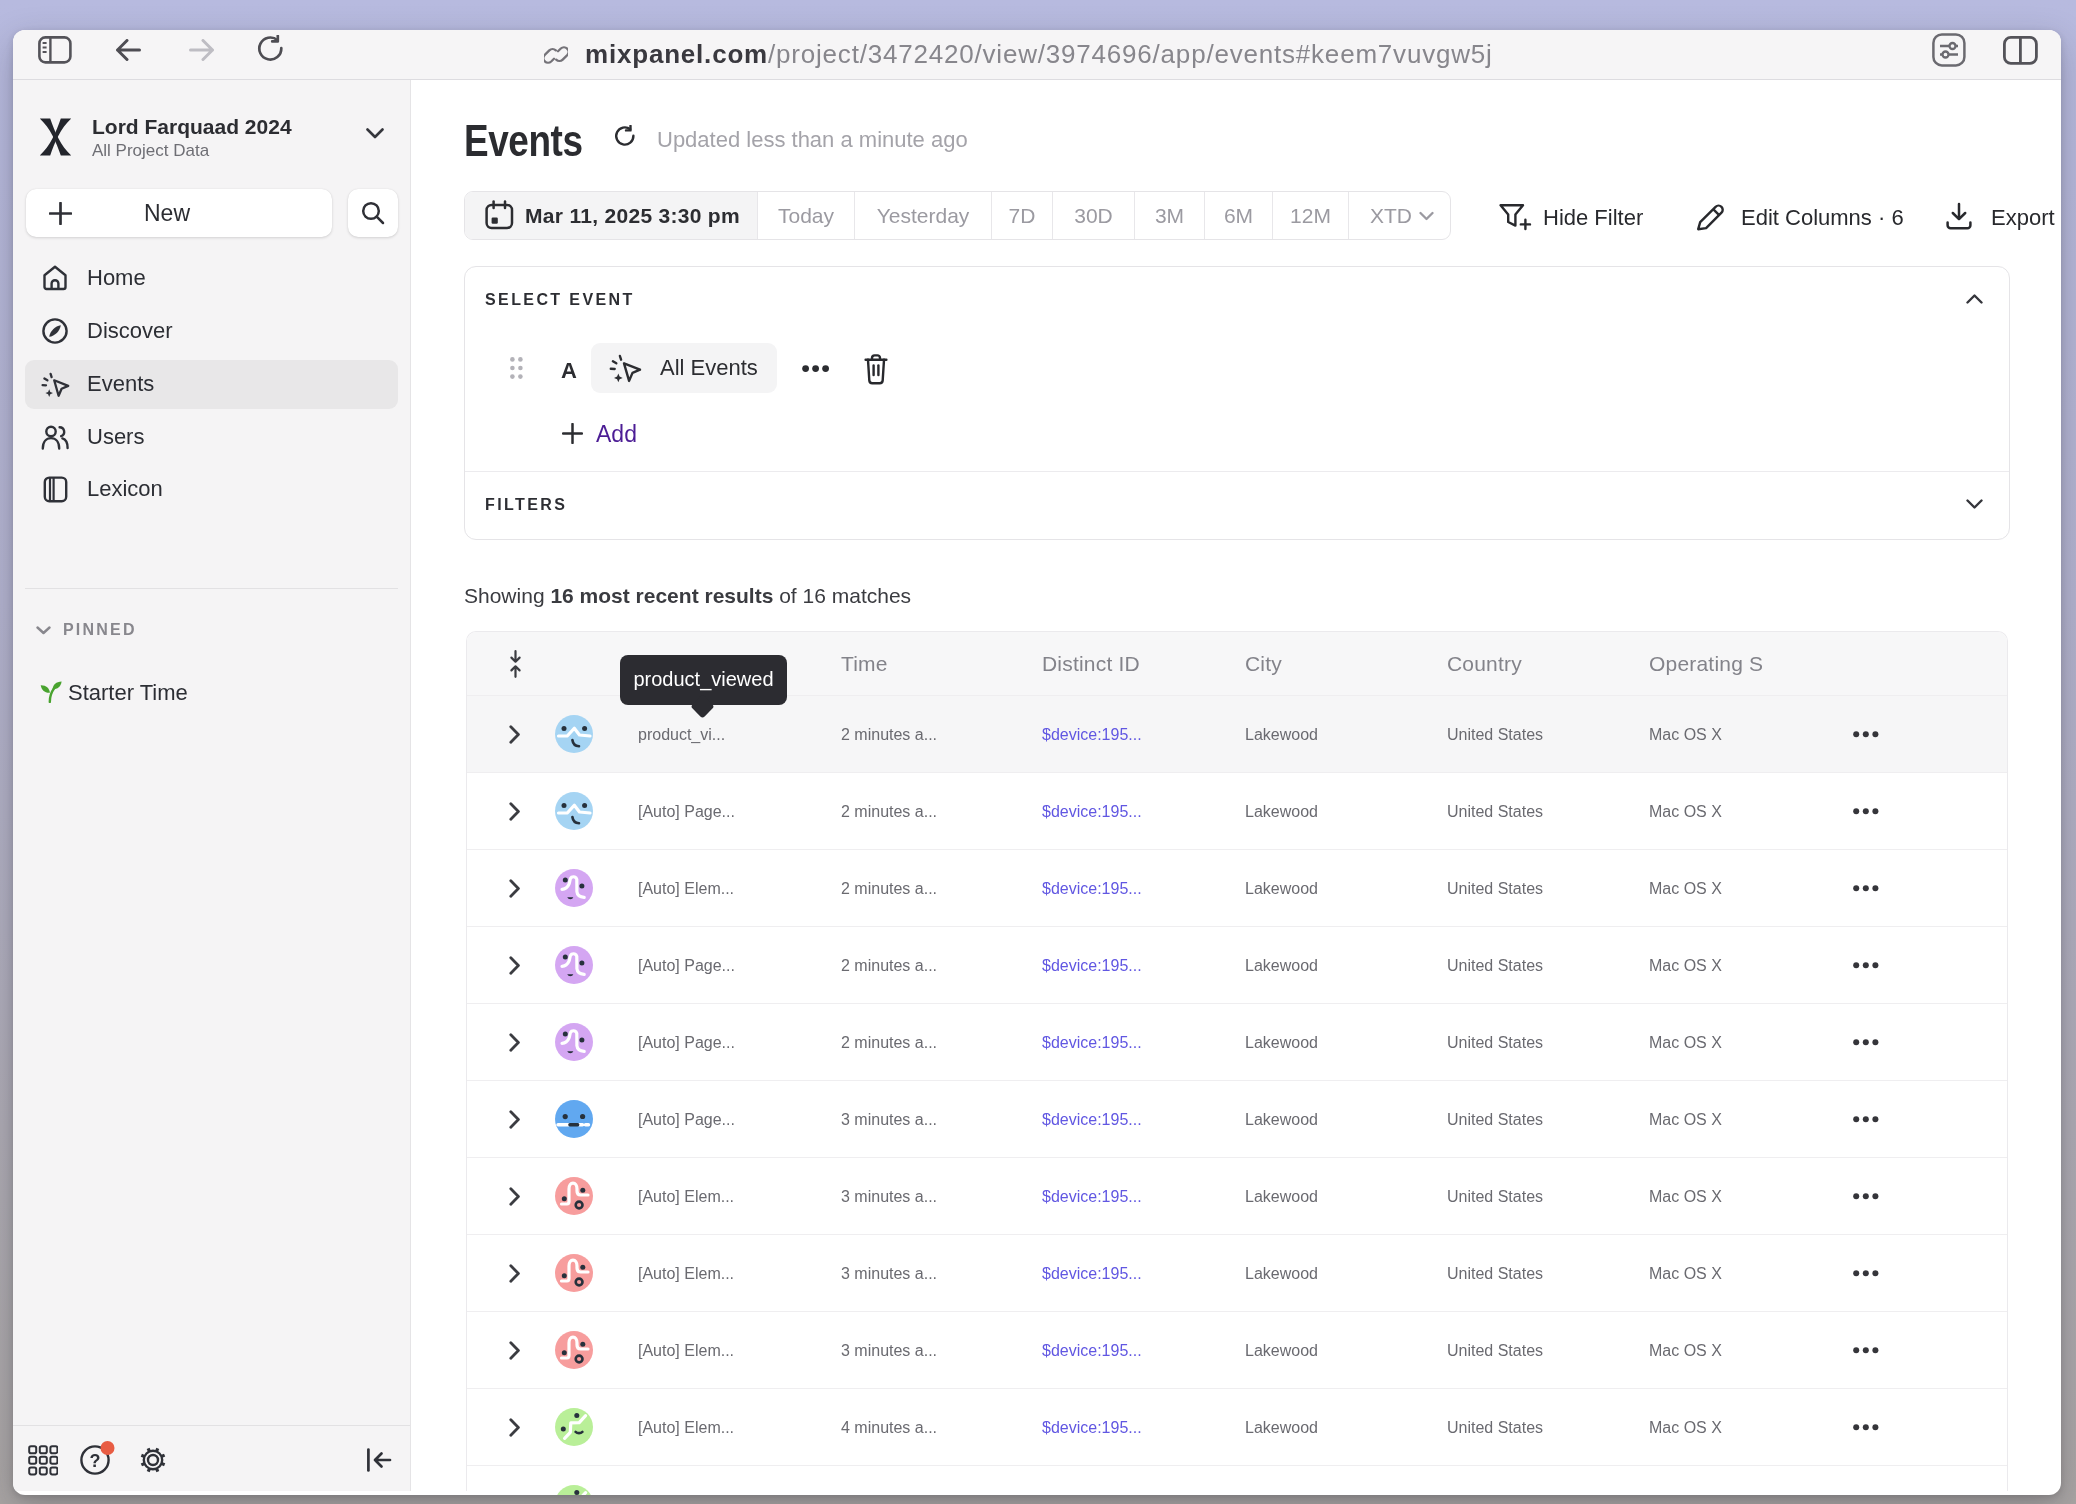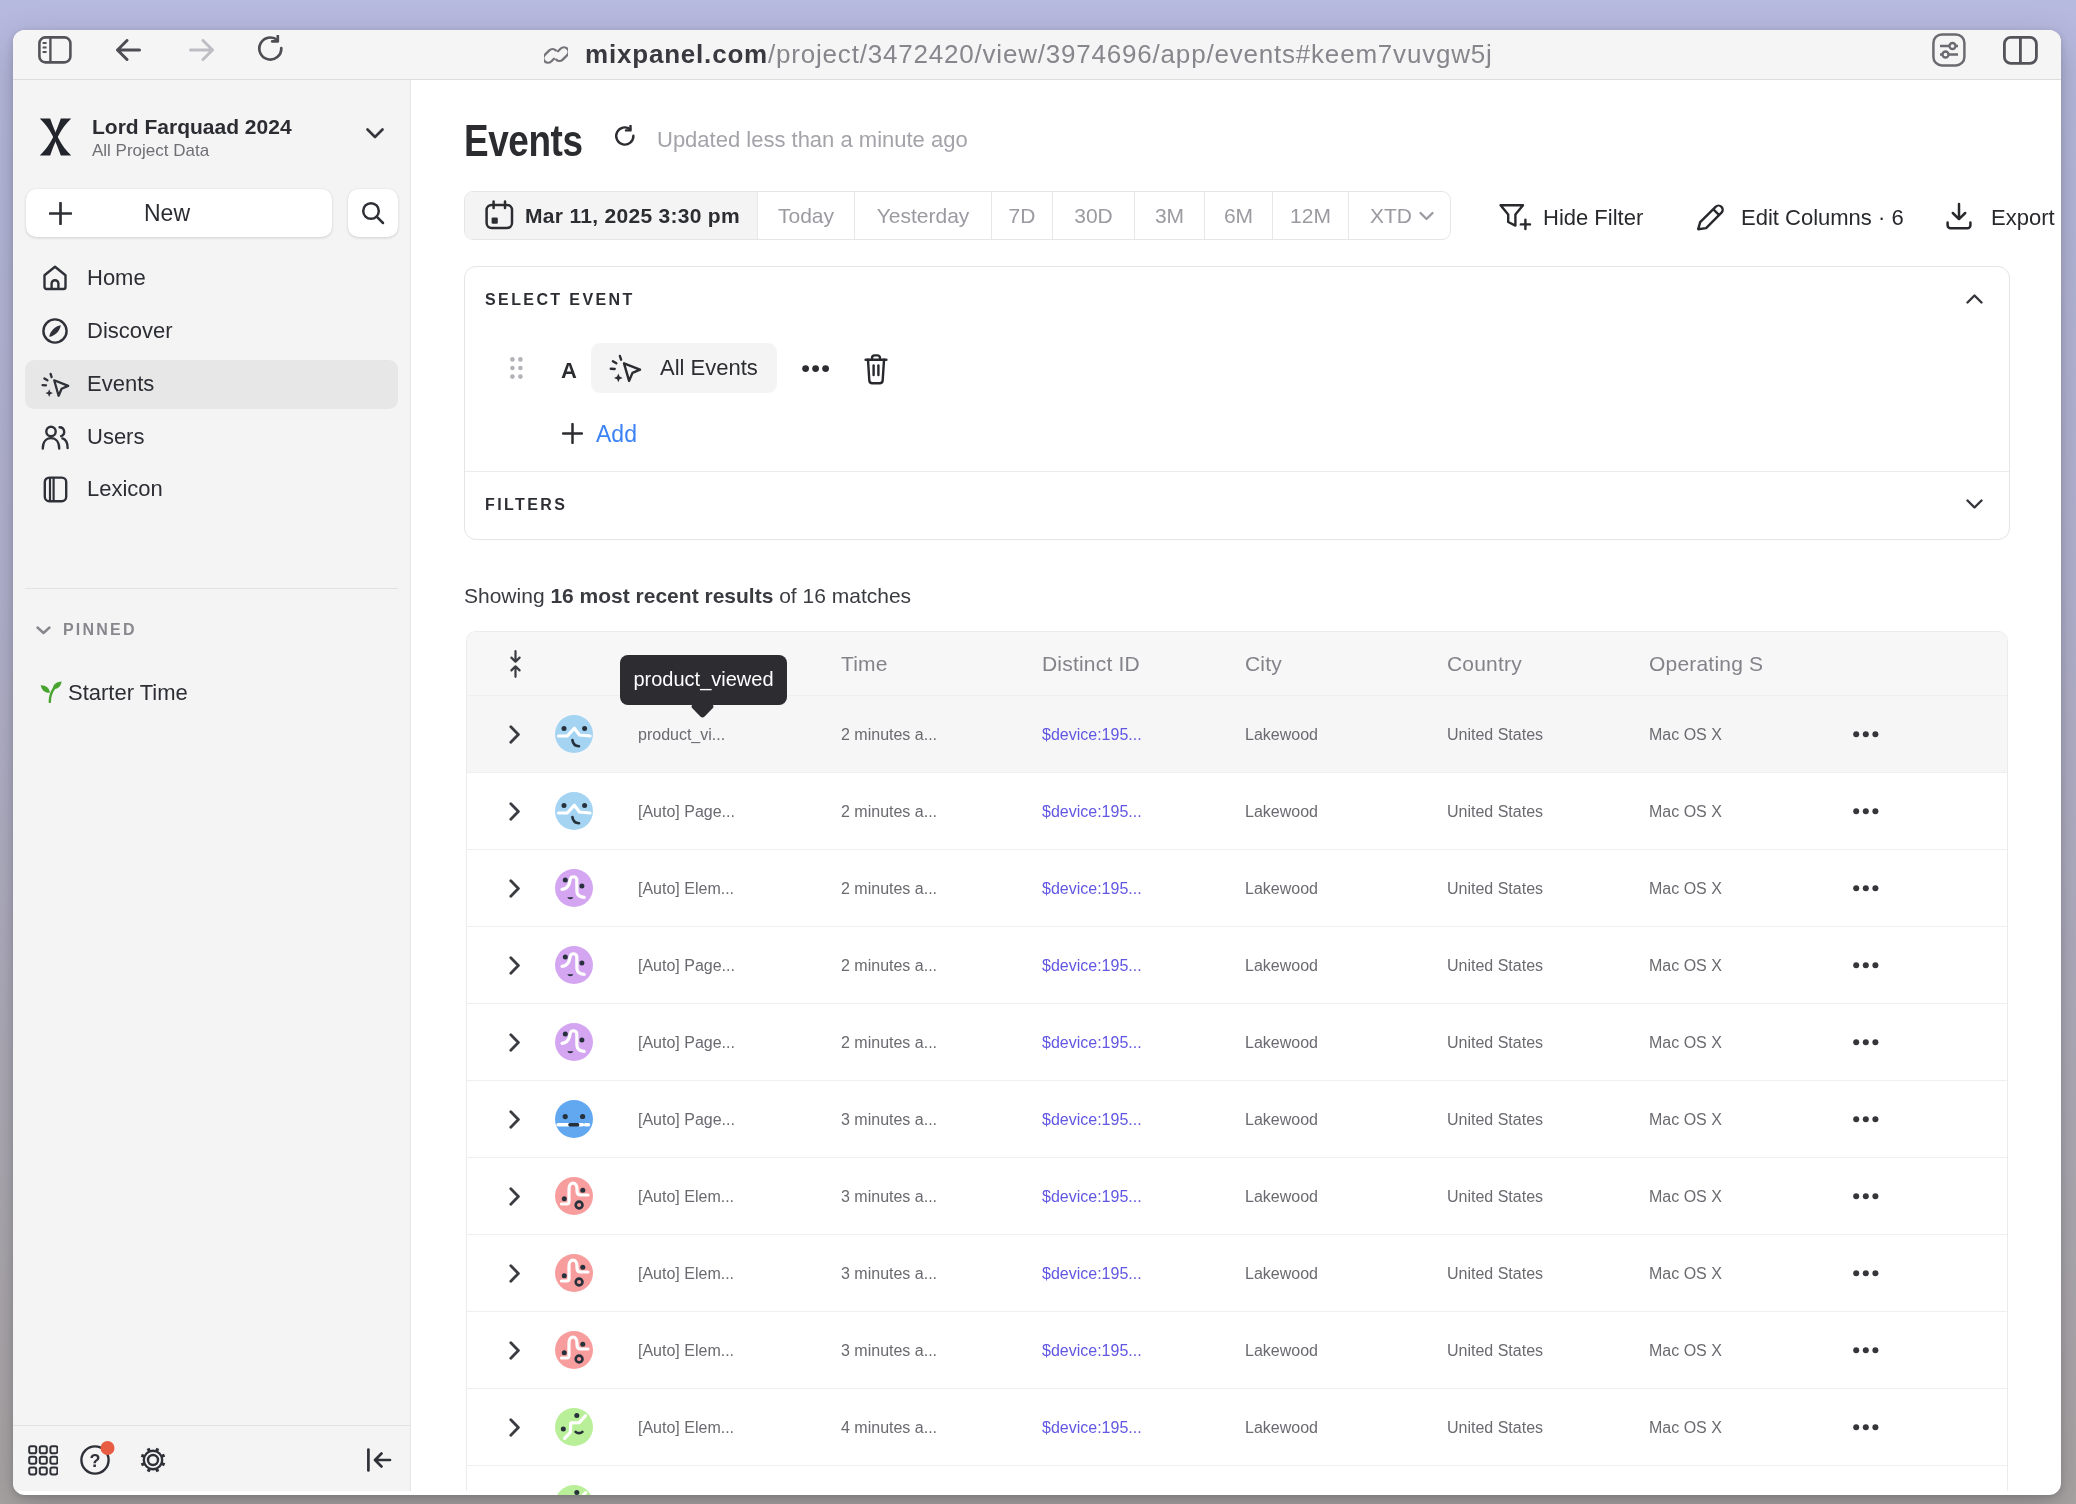--- a/index.html
+++ b/index.html
@@ -50,21 +50,21 @@
 .seg1 span { position:absolute; left:60px; top:0; line-height:47px; font-size:21px;
   font-weight:700; color:#2c2d31; letter-spacing:0.3px;}
 .actlbl { position:absolute; top:175px; font-size:22px; color:#28292d; }
 .card { position:absolute; left:451px; top:236px; width:1546px; height:274px;
   border:1px solid #e5e4e7; border-radius:12px; background:#fff; }
 .cardhdr { position:absolute; font-size:16px; font-weight:700; letter-spacing:2.4px; color:#2d2e33; }
 .chip { position:absolute; left:578px; top:313px; width:186px; height:50px; background:#f4f4f5;
   border-radius:9px; }
 .chip span { position:absolute; left:69px; top:12px; font-size:22px; color:#2c2d31; }
 .rowA { position:absolute; left:548px; top:328px; font-size:22px; font-weight:700; color:#2c2d31; }
-.addlbl { position:absolute; left:583px; top:391px; font-size:23px; color:#3b82f6; }
+.addlbl { position:absolute; left:583px; top:391px; font-size:23px; color:#4c1d95; }
 .adddiv { position:absolute; left:452px; top:441px; width:1544px; height:1px; background:#ecebee; }
 .showing { position:absolute; left:451px; top:554px; font-size:21px; color:#3a3b40; }
 .tbl { position:absolute; left:453px; top:601px; width:1542px; height:860px;
   border:1px solid #ebeaed; border-bottom:none; border-radius:10px 10px 0 0; background:#fff;}
 .thead { position:absolute; left:0; top:0; width:1540px; height:63px; background:#f7f7f8;
   border-radius:9px 9px 0 0; }
 .th { position:absolute; top:0; height:63px; line-height:63px; font-size:21px; color:#83838a; font-weight:400; letter-spacing:0.2px;}
 .row { position:absolute; left:0; width:1540px; height:77px; border-top:1px solid #efeef0; background:#fff;}
 .row.hov { background:#f6f6f7; }
 .cell { position:absolute; top:0; height:77px; line-height:77px; font-size:16px; color:#6a6a70; }

